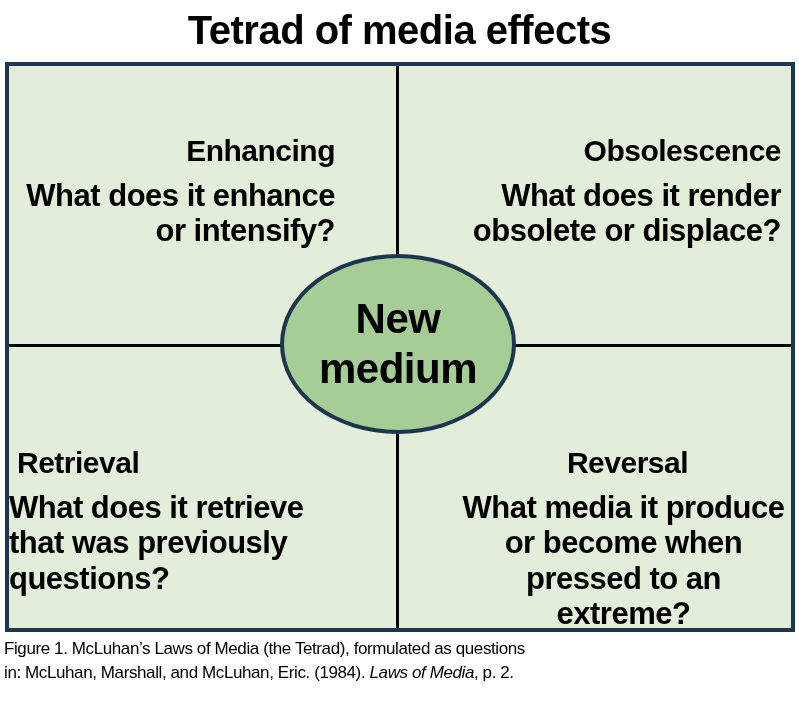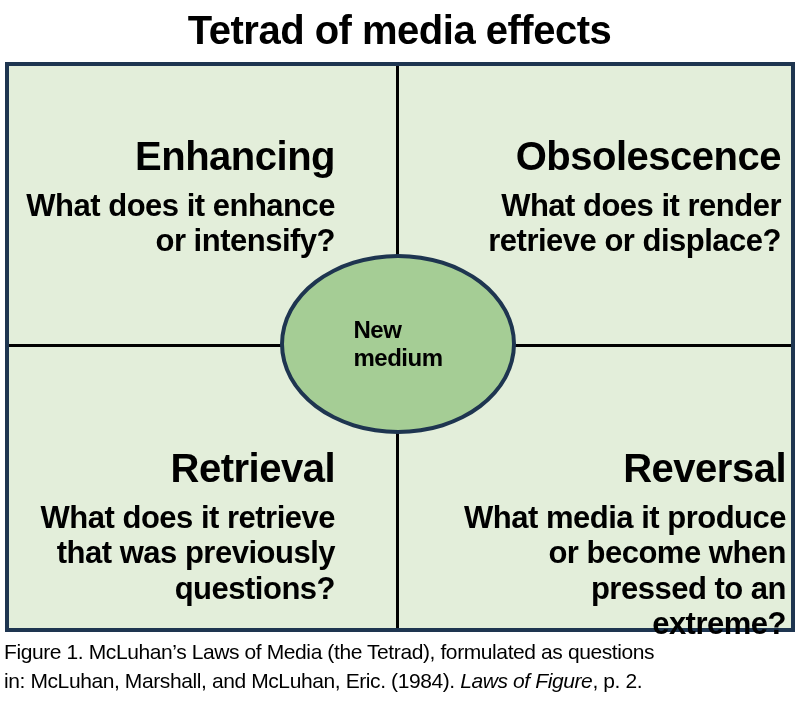--- a/index.html
+++ b/index.html
@@ -51,21 +51,21 @@
     top: 278px;
     height: 3px;
     background: #000000;
     z-index: 1;
   }
   .quadrant-text {
     position: absolute;
     z-index: 2;
   }
   .q-heading {
-    font-size: 40px;
+    font-size: 30px;
     font-weight: bold;
     letter-spacing: -0.5px;
     margin: 0 0 12px 0;
     line-height: 1.0;
     padding-left: 8px;
   }
   .q-question {
     font-size: 31px;
     font-weight: bold;
     letter-spacing: -0.5px;
@@ -81,56 +81,55 @@
   .q-obsolescence {
     top: 70px;
     left: 452px;
     width: 320px;
     text-align: right;
   }
   .q-retrieval {
     top: 382px;
     left: 0;
     width: 326px;
-    text-align: right;
   }
   .q-reversal {
     top: 382px;
     left: 452px;
     width: 325px;
-    text-align: right;
+    text-align: center;
   }
   .center-ellipse {
     position: absolute;
     left: 271px;
     top: 188px;
     width: 228px;
     height: 172px;
     background: #a5cd95;
     border: 4px solid #1e3550;
     border-radius: 50%;
     z-index: 3;
     display: flex;
     align-items: center;
     justify-content: center;
   }
   .center-label {
-    font-size: 24px;
+    font-size: 42px;
     font-weight: bold;
     letter-spacing: -0.5px;
-    text-align: left;
+    text-align: center;
     line-height: 1.18;
     white-space: pre-line;
   }
   .caption {
     position: absolute;
     top: 637px;
     left: 4px;
     width: 793px;
-    font-size: 21px;
+    font-size: 17px;
     letter-spacing: -0.4px;
     line-height: 1.4;
   }
   .caption .work-title {
     font-style: italic;
   }
 </style>
 </head>
 <body>
 
@@ -145,21 +144,21 @@
 
     <div class="quadrant-text q-enhancing">
       <div class="q-heading">Enhancing</div>
       <div class="q-question">What does it enhance
 or intensify?</div>
     </div>
 
     <div class="quadrant-text q-obsolescence">
       <div class="q-heading">Obsolescence</div>
       <div class="q-question">What does it render
-retrieve or displace?</div>
+obsolete or displace?</div>
     </div>
 
     <div class="quadrant-text q-retrieval">
       <div class="q-heading">Retrieval</div>
       <div class="q-question">What does it retrieve
 that was previously
 questions?</div>
     </div>
 
     <div class="quadrant-text q-reversal">
@@ -171,16 +170,16 @@
 
     <div class="center-ellipse">
       <div class="center-label">New
 medium</div>
     </div>
 
   </div>
 
   <div class="caption">
     <span>Figure 1. McLuhan’s Laws of Media (the Tetrad), formulated as questions</span><br>
-    <span>in: McLuhan, Marshall, and McLuhan, Eric. (1984). </span><span class="work-title">Laws of Figure</span><span>, p. 2.</span>
+    <span>in: McLuhan, Marshall, and McLuhan, Eric. (1984). </span><span class="work-title">Laws of Media</span><span>, p. 2.</span>
   </div>
 
 </div>
 
 </body></html>

